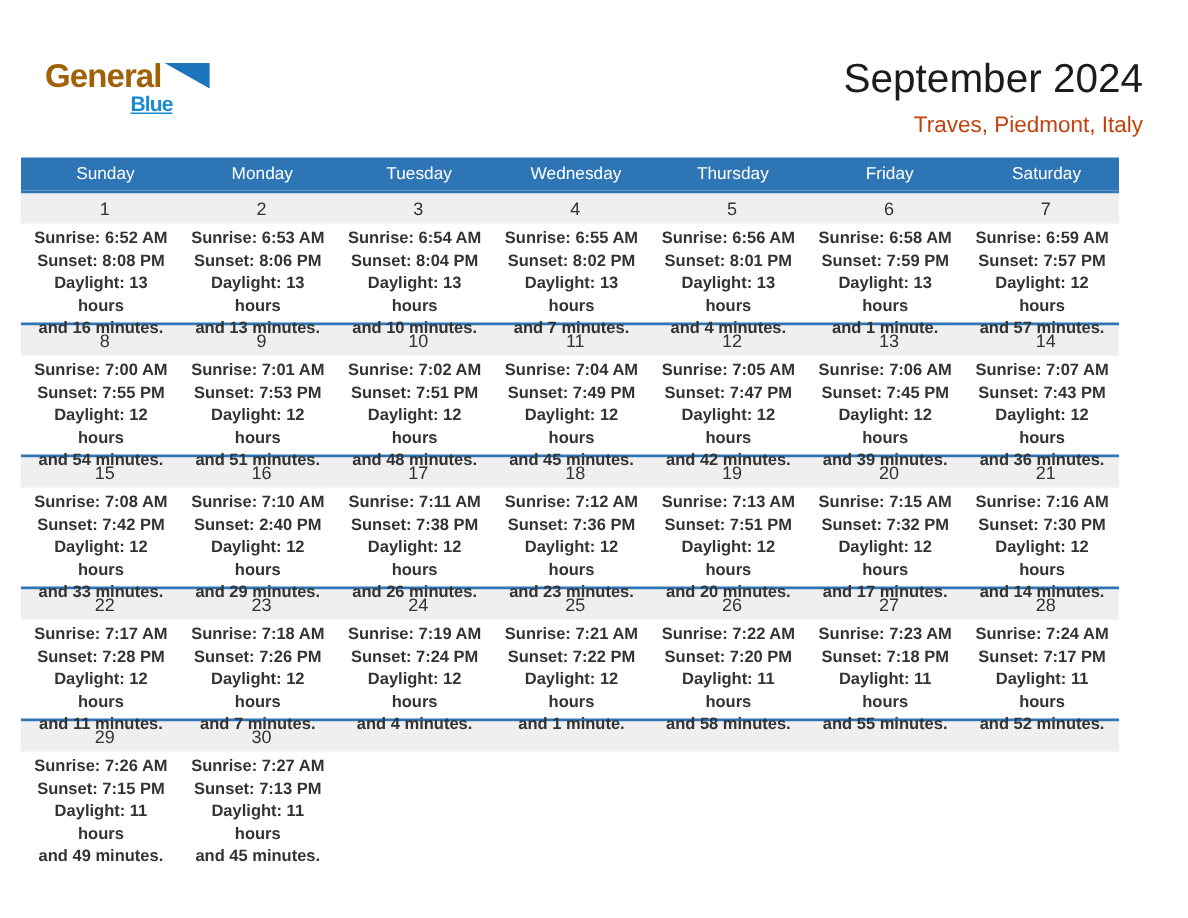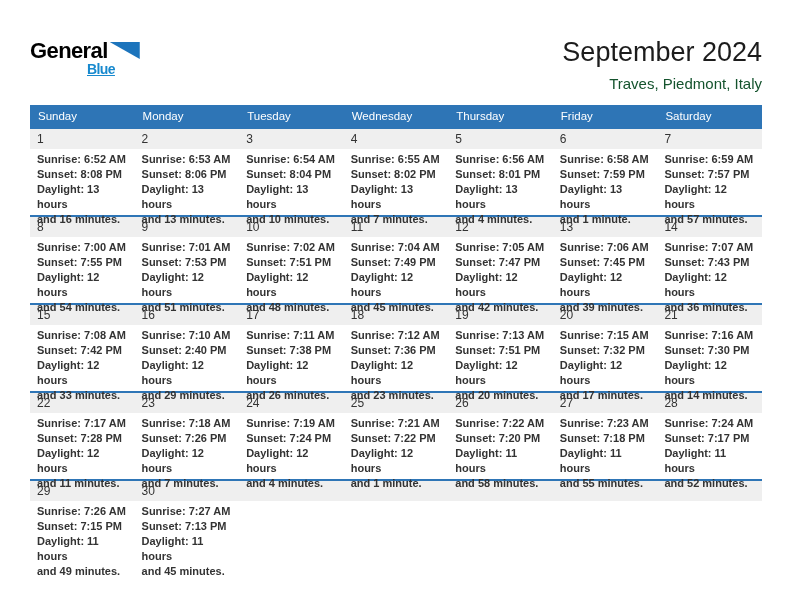--- a/index.html
+++ b/index.html
@@ -9,40 +9,40 @@
     font-family: "Liberation Sans", sans-serif;
     position: relative; overflow: hidden;
     color: #333;
   }
   .page { position: absolute; inset: 0; background: #fff; }
 
   
   .logo { position: absolute; left: 30px; top: 40px; width: 130px; }
   .logo-line1 { display: flex; align-items: flex-start; }
   .logo-general {
-    font-size: 22px; font-weight: 600; color: #000000;
+    font-size: 22px; font-weight: 600; color: #a16207;
     letter-spacing: -0.6px; line-height: 22px;
   }
   .logo-triangle {
     width: 30px; height: 17px; margin-left: 2px; margin-top: 2px;
     background: var(--logo-triangle, #1C74BC);
     clip-path: polygon(0 0, 100% 0, 100% 100%);
   }
   .logo-blue {
     font-size: 14px; font-weight: 600; letter-spacing: -0.6px;
     color: var(--logo-blue, #1789CE);
     margin-left: 57px; margin-top: -4px; line-height: 22px; text-decoration: underline;
   }
 
   .masthead-right { position: absolute; right: 30px; top: 36px; text-align: right; }
   .cal-title { font-size: 27px; font-weight: 400; color: #1c1c1c; line-height: 32px; }
-  .cal-subtitle { font-size: 15px; font-weight: 400; color: #14532d; margin-top: 7px; }
+  .cal-subtitle { font-size: 15px; font-weight: 400; color: #c2410c; margin-top: 7px; }
 
   
-  .calendar { position: absolute; left: 30px; top: 105px; width: 732px; }
+  .calendar { position: absolute; left: 14px; top: 105px; width: 732px; text-align: center; }
   .weekday-row {
     display: grid; grid-template-columns: repeat(7, 1fr);
     background: var(--accent, #2E75B6); height: 22px; align-items: center;
   }
   .weekday { color: #ffffff; font-size: 11.5px; padding-left: 8px; }
 
   .week-row { border-top: 2px solid var(--accent, #2E75B6); height: 88px; }
   .band {
     display: grid; grid-template-columns: repeat(7, 1fr);
     background: var(--band, #EFEFEF); height: 20px;

